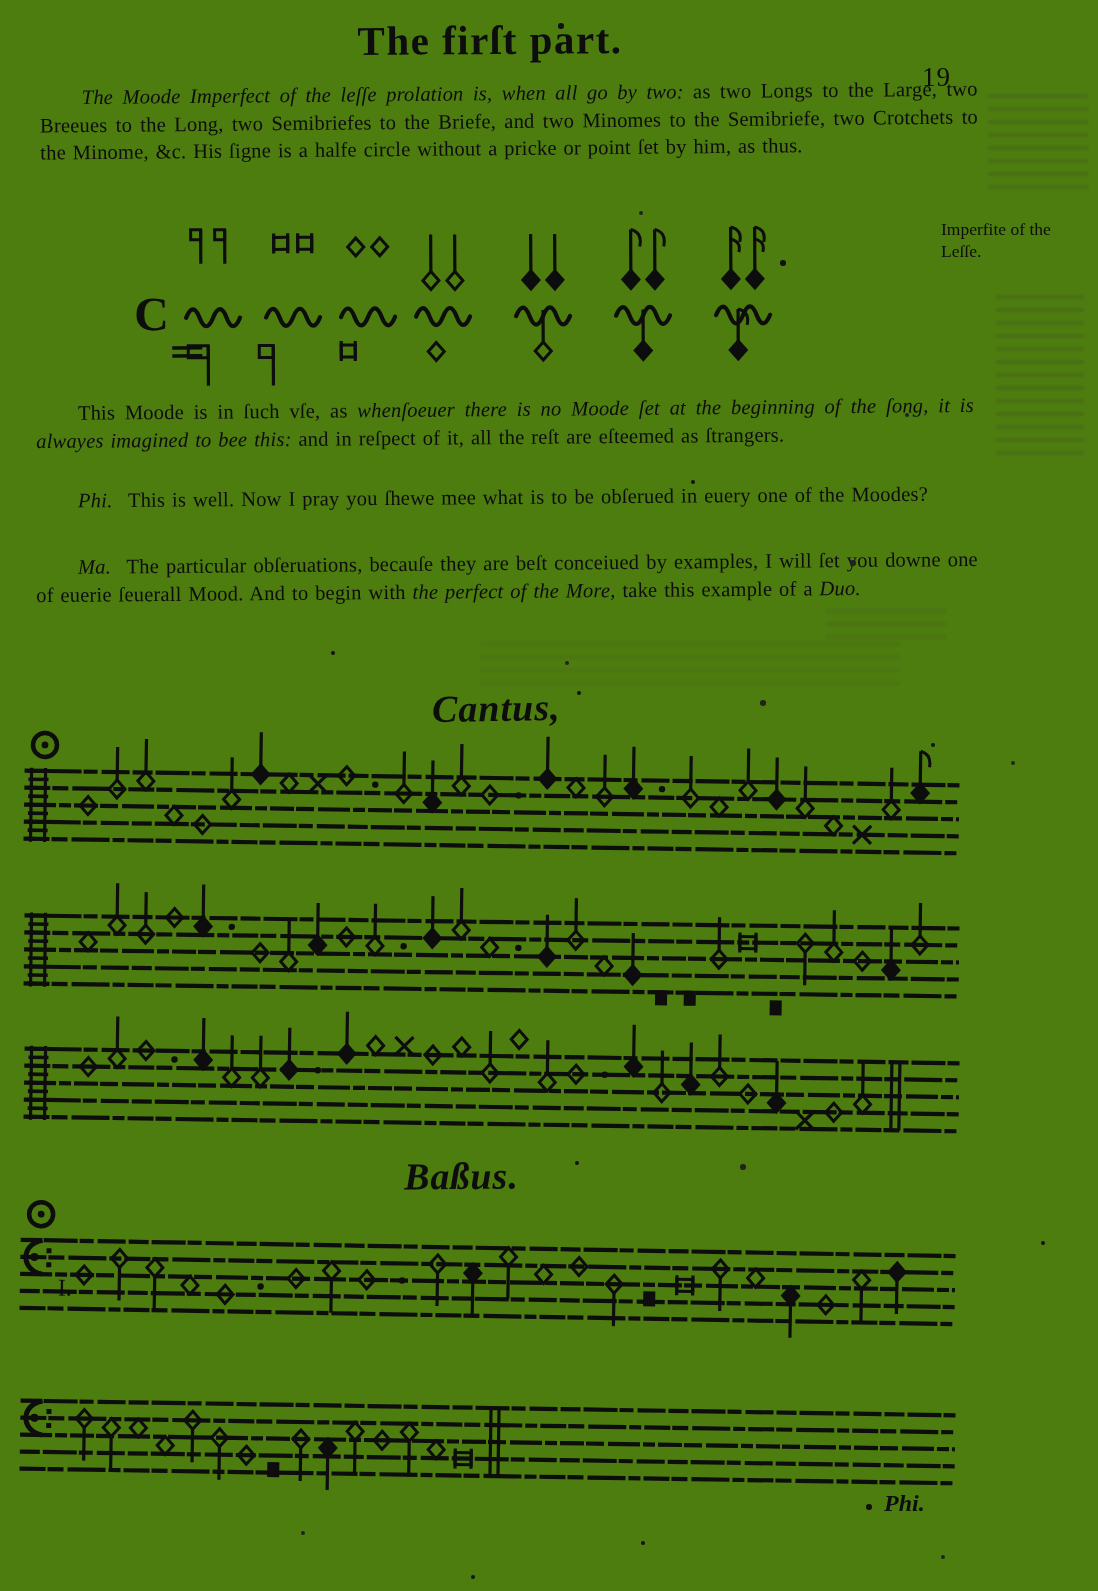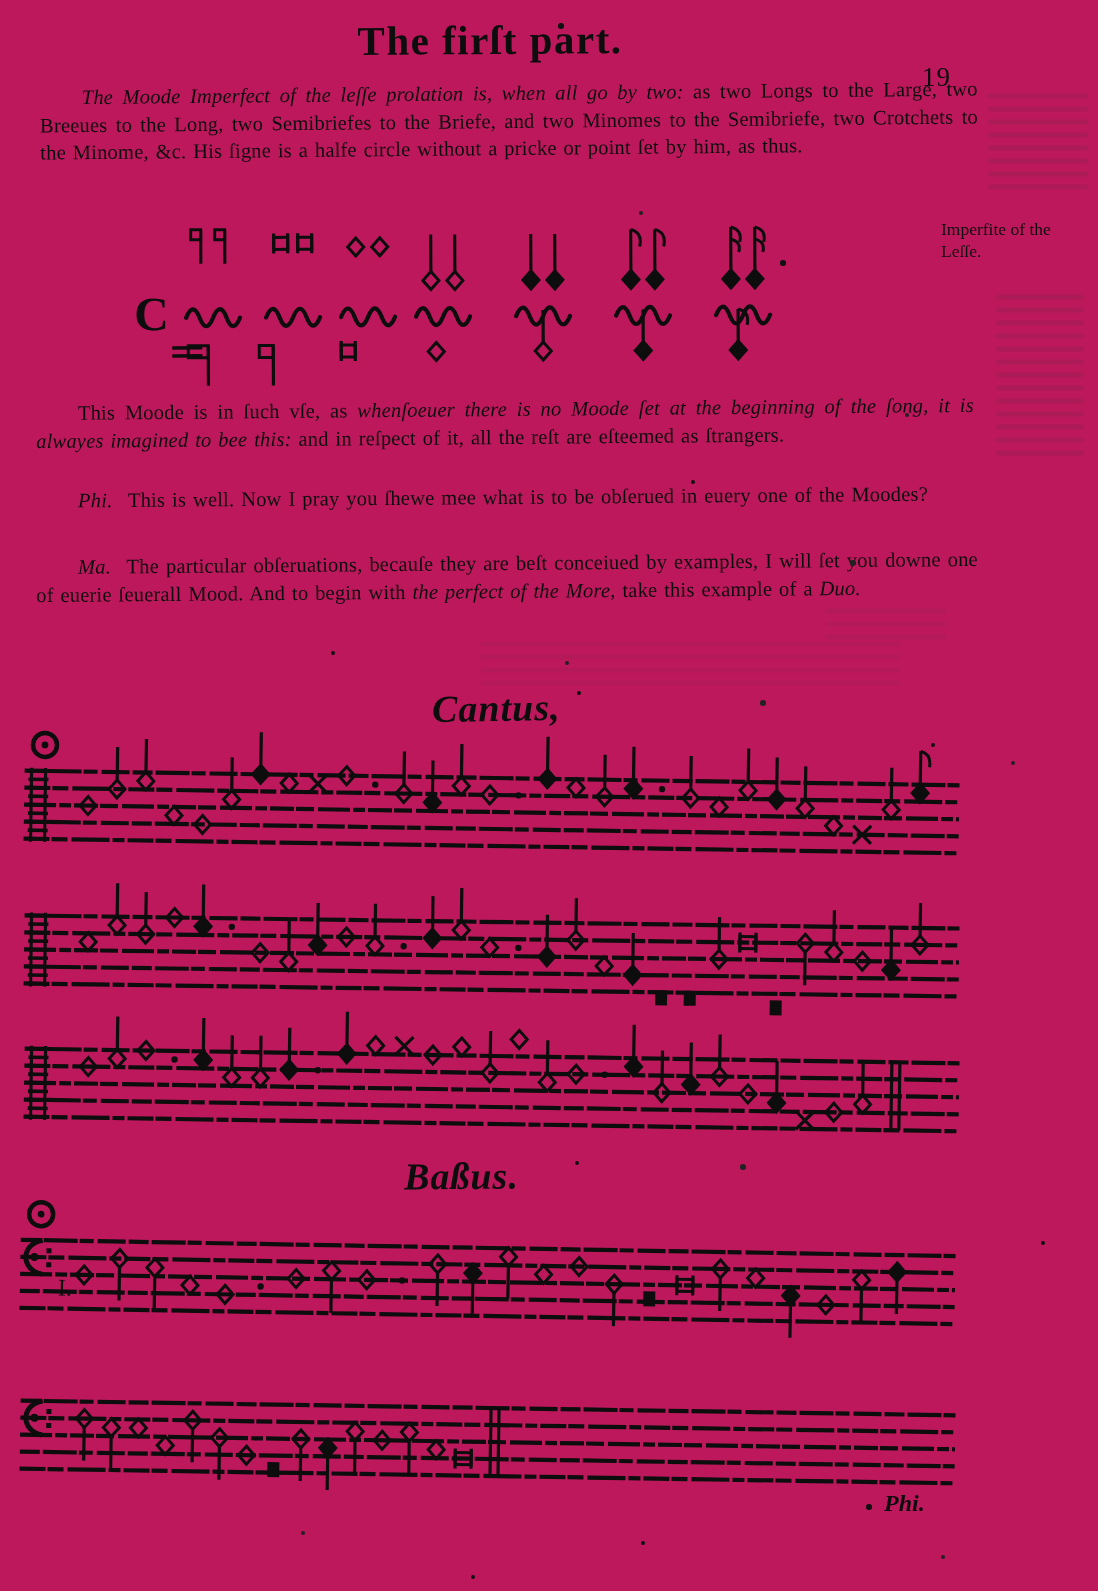--- a/index.html
+++ b/index.html
@@ -1,16 +1,16 @@
 <!DOCTYPE html>
 <html><head>
 <meta charset="utf-8">
 <style>
   html,body{margin:0;padding:0;background:#e8e8e8;}
-  .page{position:relative;width:1098px;height:1591px;background:#be185d;overflow:hidden;
+  .page{position:relative;width:1098px;height:1591px;background:#4d7c0f;overflow:hidden;
         font-family:"Liberation Serif",serif;color:#0d0d0d;}
   .title{position:absolute;left:150px;top:16px;width:680px;text-align:center;
          font-size:41px;letter-spacing:1.5px;transform:rotate(-0.4deg);font-weight:600;}
   .pagenum{position:absolute;left:922px;top:38px;font-size:27px;letter-spacing:1px;margin-top:24px;}
   .body{position:absolute;margin:0;font-size:20.5px;line-height:27.5px;text-align:justify;
         word-spacing:1.5px;letter-spacing:.2px;}
   .p1{left:40px;top:80px;width:938px;text-indent:42px;transform:rotate(-0.55deg);}
   .p2{left:36px;top:396px;width:938px;text-indent:42px;transform:rotate(-0.5deg);}
   .p3{left:36px;top:484px;width:938px;text-indent:42px;transform:rotate(-0.45deg);}
   .p4{left:36px;top:550px;width:942px;text-indent:42px;transform:rotate(-0.5deg);}

